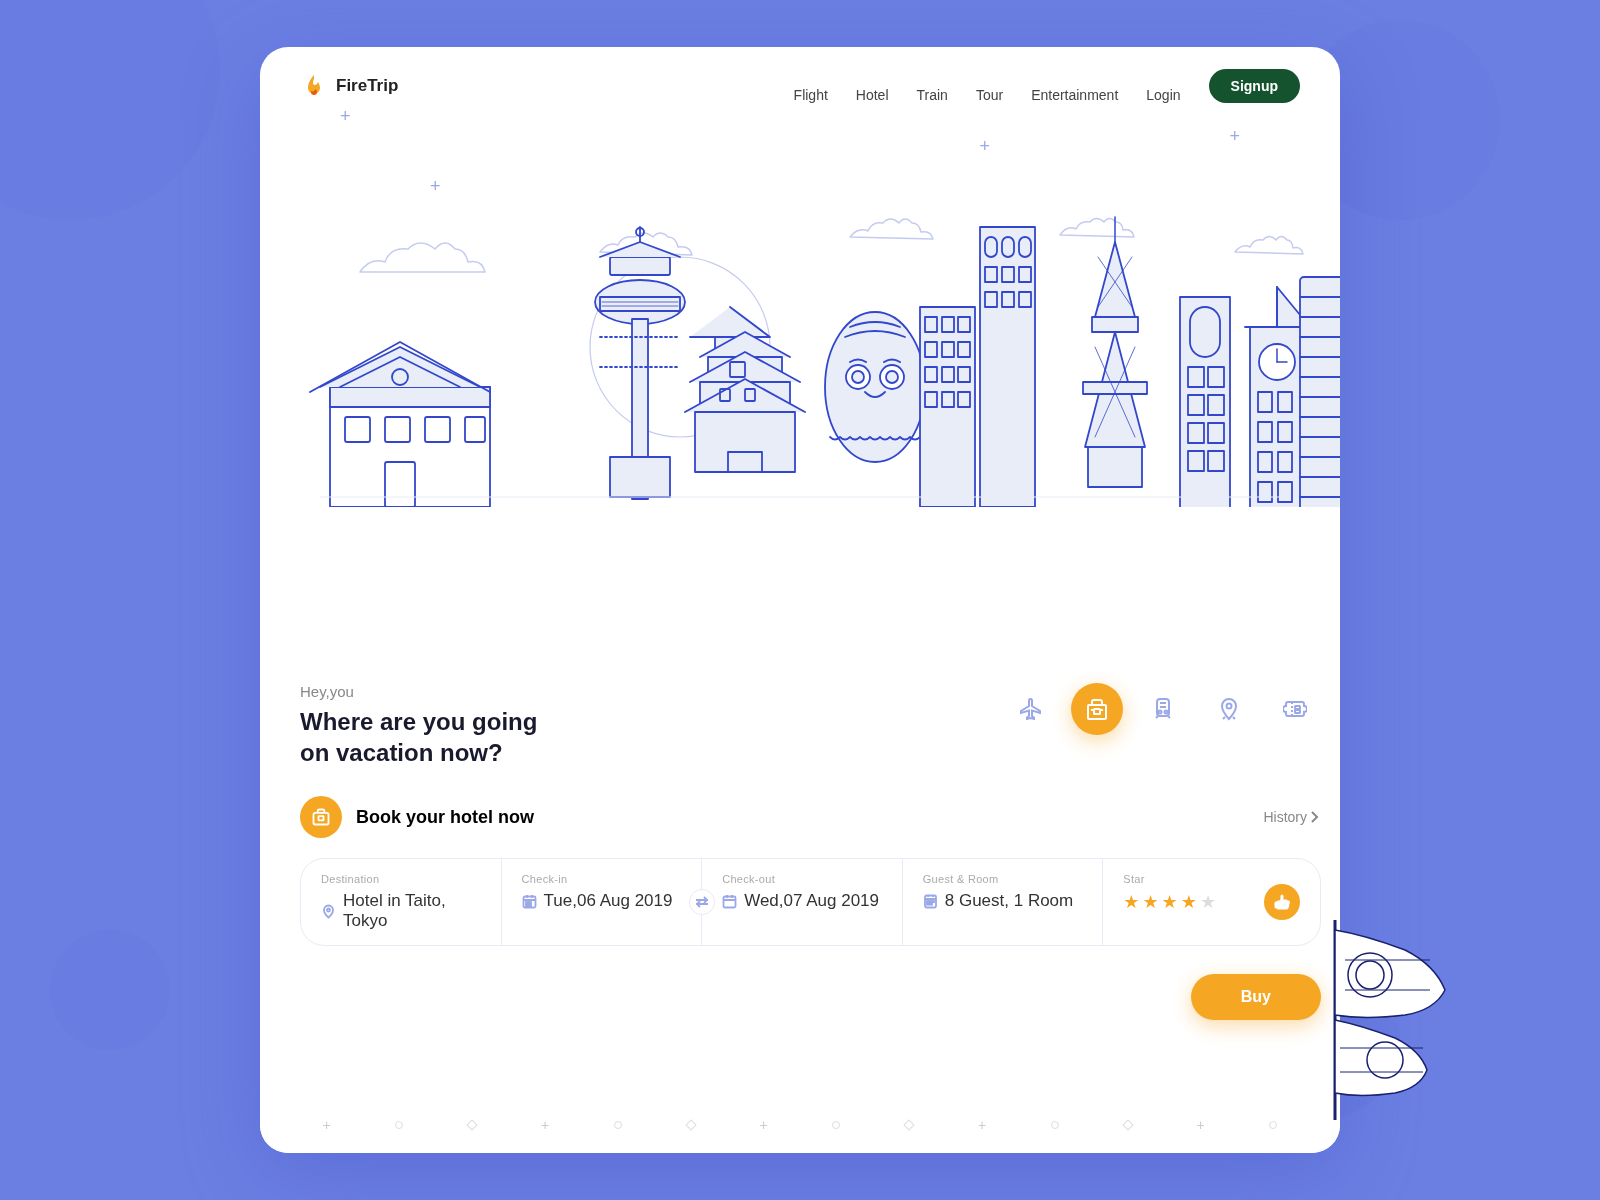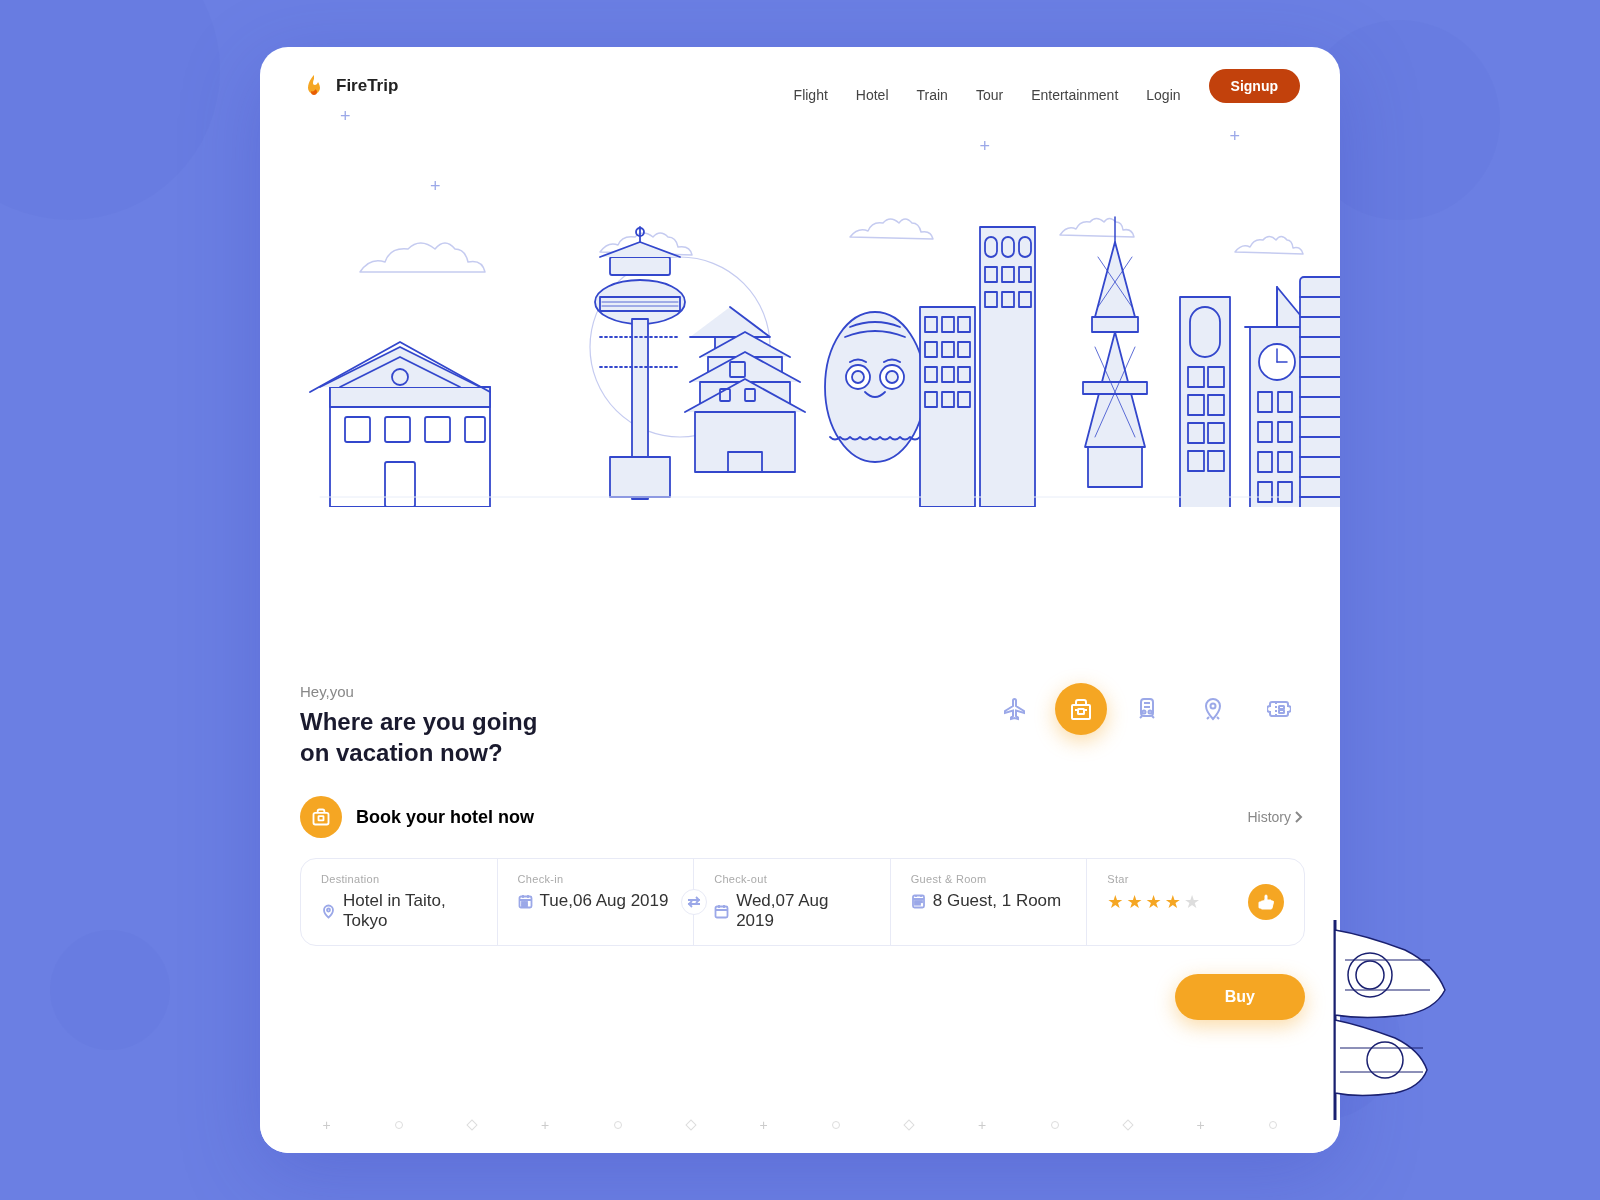--- a/index.html
+++ b/index.html
@@ -65,21 +65,21 @@
       align-items: flex-end;
       gap: 28px;
     }
     .nav-link {
       font-size: 14px;
       color: #444;
       text-decoration: none;
       cursor: pointer;
     }
     .btn-signup {
-      background: #c2410c;
+      background: #14532d;
       color: #fff;
       border: none;
       padding: 9px 22px;
       border-radius: 22px;
       font-size: 14px;
       font-weight: 600;
       cursor: pointer;
     }
 
     
@@ -107,21 +107,21 @@
       font-weight: 300;
       line-height: 1;
       pointer-events: none;
     }
 
     
     .content-panel {
       position: absolute;
       bottom: 0;
       left: 0;
-      right: 16px;
+      right: 0;
       height: 500px;
       background: #fff;
       padding: 30px 19px 30px 40px;
     }
 
     .greeting-row {
       display: flex;
       align-items: flex-start;
       justify-content: space-between;
     }
@@ -201,21 +201,21 @@
       font-size: 14px;
       color: #888;
       cursor: pointer;
     }
     .history-link svg { width: 14px; height: 14px; stroke: #888; }
 
     
     .search-fields {
       display: flex;
       border: 1.5px solid #e8eaf6;
-      border-radius: 16px;
+      border-radius: 24px;
       overflow: hidden;
       background: #fff;
     }
     .field-group {
       flex: 1;
       padding: 14px 20px;
       border-right: 1.5px solid #e8eaf6;
       position: relative;
     }
     .field-group:last-child { border-right: none; }

